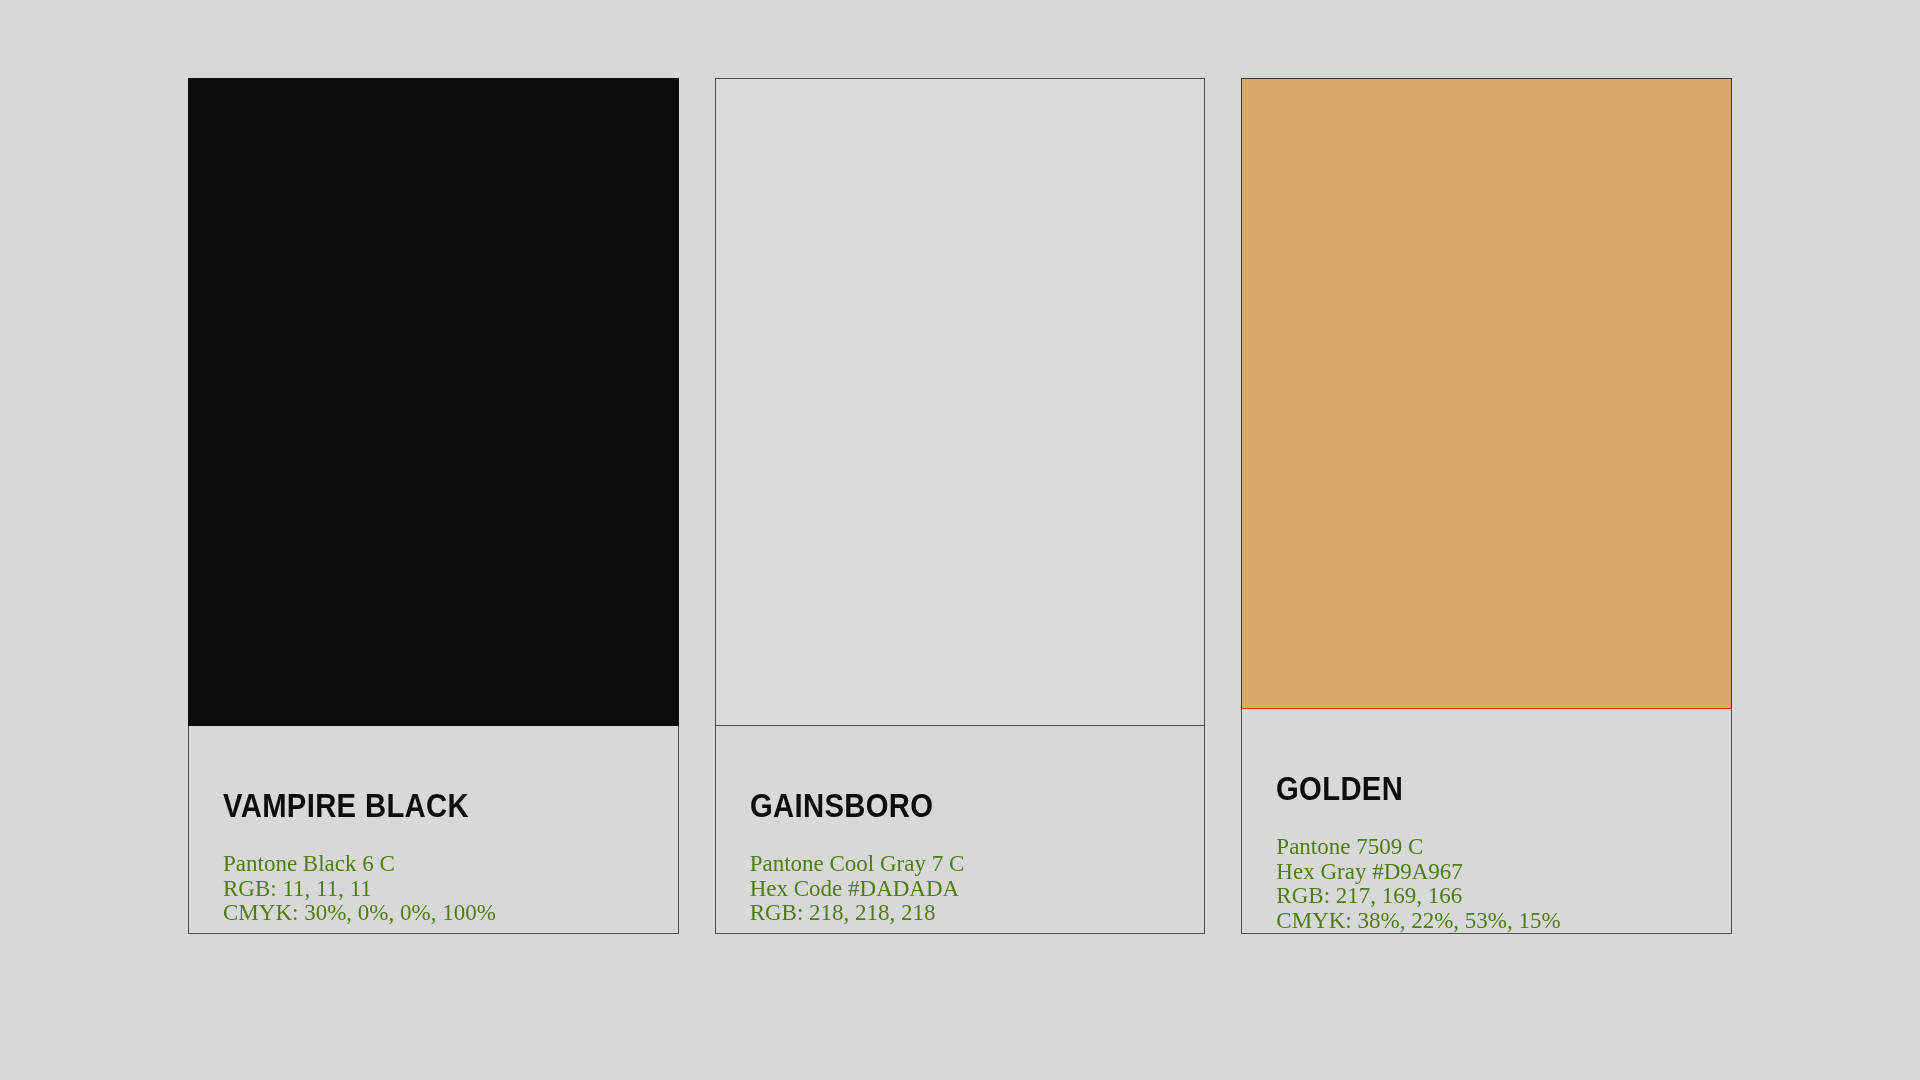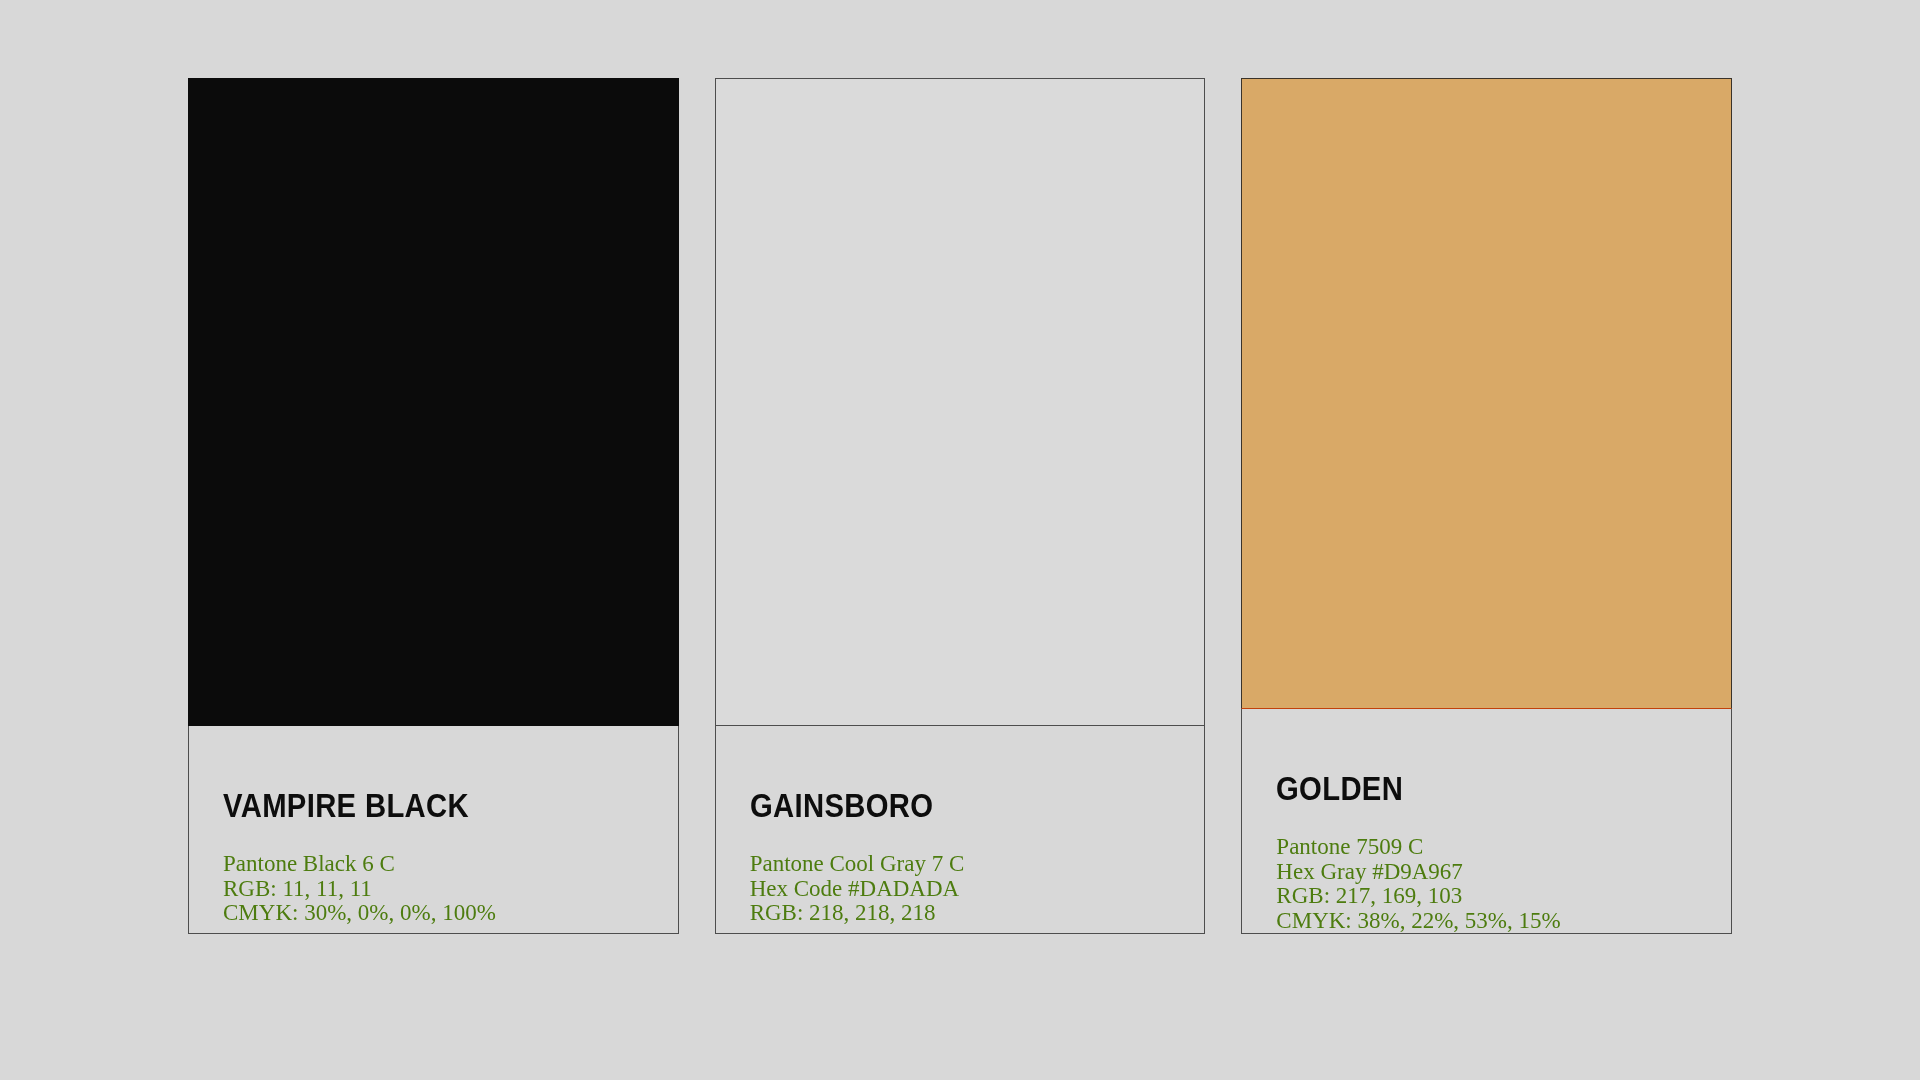--- a/index.html
+++ b/index.html
@@ -123,19 +123,19 @@
     </div>
   </div>
 
   <div class="swatch-card card-golden">
     <div class="swatch-chip" style="background: rgb(217, 169, 103);"></div>
     <div class="swatch-plate">
       <div class="swatch-name">GOLDEN</div>
       <div class="swatch-specs">
         <div>Pantone 7509 C</div>
         <div>Hex Gray #D9A967</div>
-        <div>RGB:  217, 169, 103</div>
+        <div>RGB:  217, 169, 166</div>
         <div>CMYK: 38%, 22%, 53%, 15%</div>
       </div>
     </div>
   </div>
 
 </div>
 
 </body></html>

